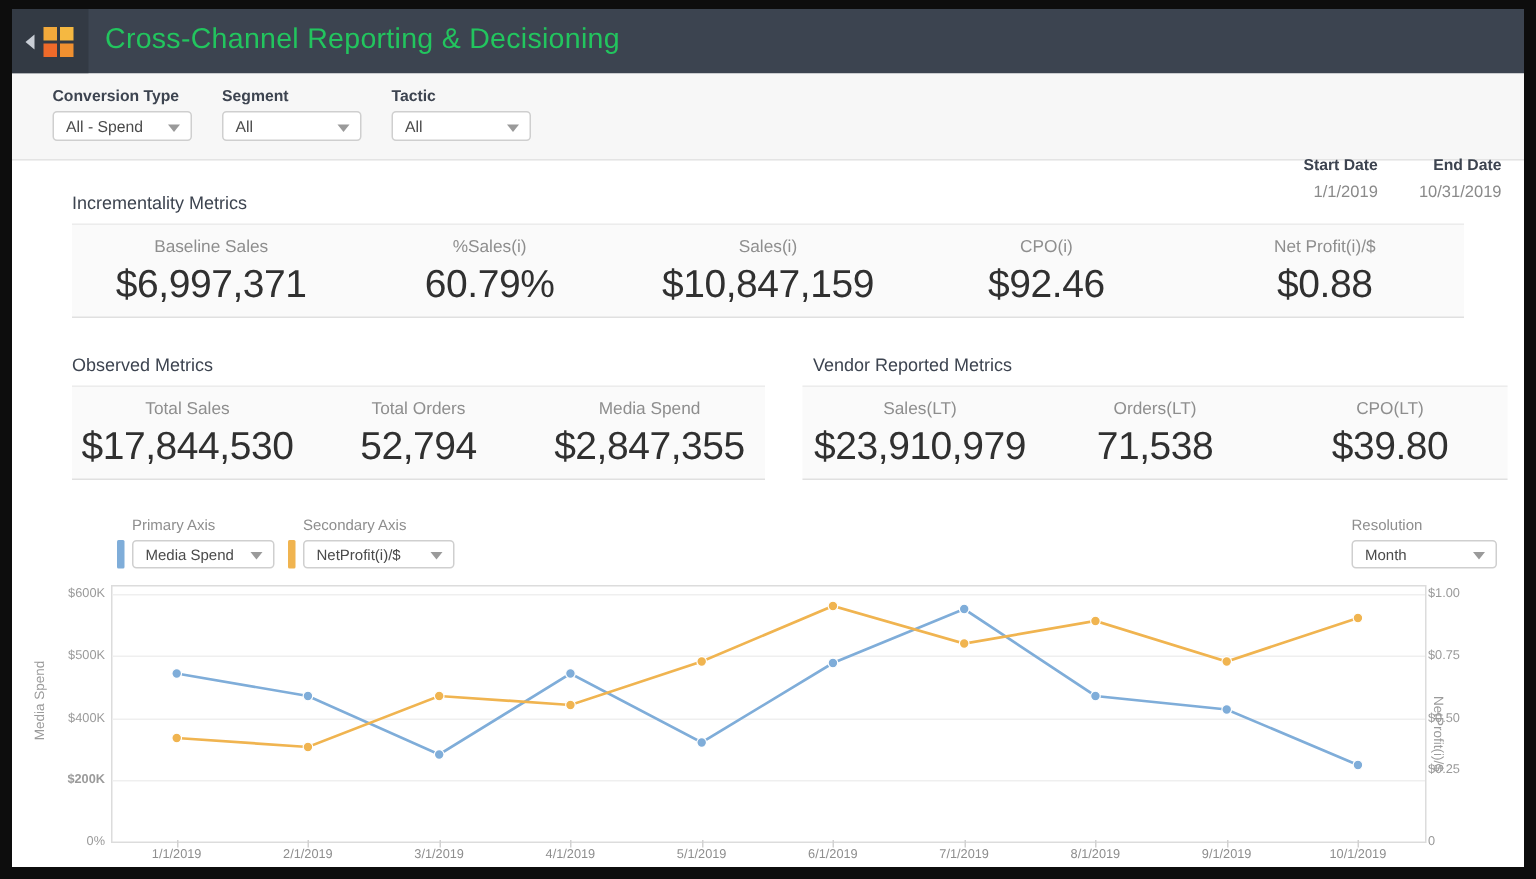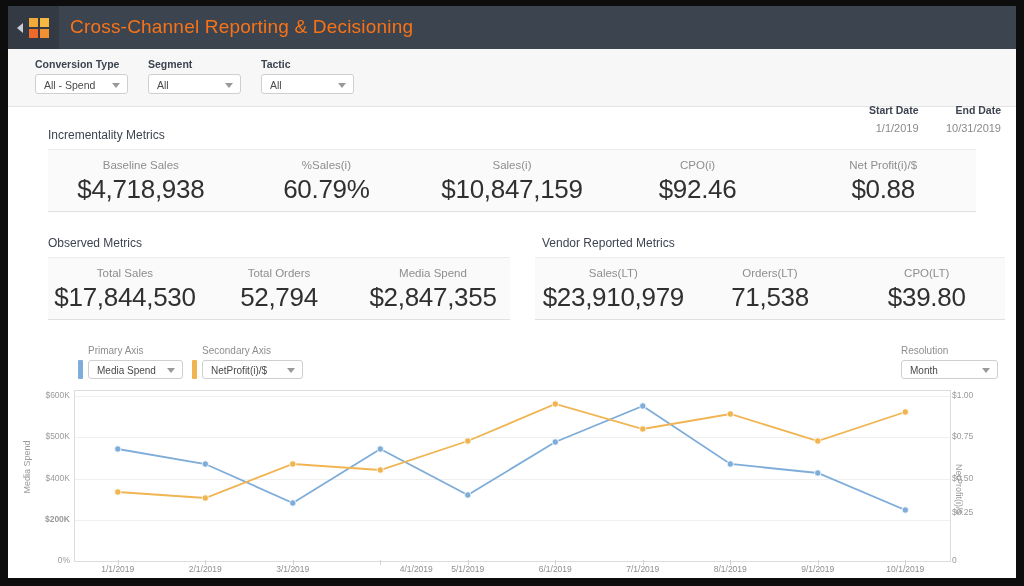--- a/index.html
+++ b/index.html
@@ -9,21 +9,21 @@
   
   .topbar{position:absolute;left:0;top:0;width:1008px;height:43px;background:#3c4450;}
   .logo-box{position:absolute;left:0;top:0;width:51px;height:43px;background:#333a44;}
   .back-arrow{position:absolute;left:9px;top:17px;width:0;height:0;border-top:5px solid transparent;border-bottom:5px solid transparent;border-right:6px solid #c9ced6;}
   .logo-grid{position:absolute;left:21px;top:12px;width:20px;height:20px;}
   .logo-grid i{position:absolute;width:9px;height:9px;display:block;}
   .lg1{left:0;top:0;background:#f2a93b;}
   .lg2{left:11px;top:0;background:#f5b841;}
   .lg3{left:0;top:11px;background:#ef6a2a;}
   .lg4{left:11px;top:11px;background:#f09030;}
-  .app-title{position:absolute;left:62px;top:10px;font-size:19px;color:#f97316;letter-spacing:.2px;font-weight:400;}
+  .app-title{position:absolute;left:62px;top:10px;font-size:19px;color:#22c55e;letter-spacing:.2px;font-weight:400;}
 
   
   .filterbar{position:absolute;left:0;top:43px;width:1008px;height:57px;background:#f7f7f7;border-bottom:1px solid #e4e4e4;}
   .filter{position:absolute;top:9px;}
   .filter .flabel{font-size:10.5px;color:#3d4450;font-weight:bold;margin-bottom:4px;}
   .select{position:relative;height:20px;border:1px solid #cfcfcf;border-radius:3px;background:#fff;
           font-size:10.5px;color:#4a4a4a;line-height:20px;padding-left:8px;box-sizing:border-box;}
   .caret{position:absolute;right:7px;top:8px;width:0;height:0;border-left:4px solid transparent;border-right:4px solid transparent;border-top:5px solid #9a9a9a;}
   .f1{left:27px;} .f1 .select{width:93px;}
   .f2{left:140px;} .f2 .select{width:93px;}
@@ -124,21 +124,21 @@
         <div class="dl">End Date</div>
         <div class="dv">10/31/2019</div>
       </div>
     </div>
   </div>
 
   <div class="sec-title" id="inc-title">Incrementality Metrics</div>
   <div class="mpanel" id="inc-panel">
     <div class="mcell">
       <div class="mcap">Baseline Sales</div>
-      <div class="mval">$4,718,938</div>
+      <div class="mval">$6,997,371</div>
     </div>
     <div class="mcell">
       <div class="mcap">%Sales(i)</div>
       <div class="mval">60.79%</div>
     </div>
     <div class="mcell">
       <div class="mcap">Sales(i)</div>
       <div class="mval">$10,847,159</div>
     </div>
     <div class="mcell">
@@ -263,21 +263,21 @@
         <circle cx="831.3" cy="22.0" r="3.2" fill="#f0b450" stroke="#ffffff" stroke-width="0.8"></circle>
       </svg>
     <div id="x-axis">
         <div class="xmark" style="left: 95.75px;"></div>
         <div class="xtick" style="left: 95.75px;">1/1/2019</div>
         <div class="xmark" style="left: 183.25px;"></div>
         <div class="xtick" style="left: 183.25px;">2/1/2019</div>
         <div class="xmark" style="left: 270.75px;"></div>
         <div class="xtick" style="left: 270.75px;">3/1/2019</div>
         <div class="xmark" style="left: 358.25px;"></div>
-        <div class="xtick" style="left: 358.25px; margin-left: 36px;">4/1/2019</div>
+        <div class="xtick" style="left: 358.25px;">4/1/2019</div>
         <div class="xmark" style="left: 445.75px;"></div>
         <div class="xtick" style="left: 445.75px;">5/1/2019</div>
         <div class="xmark" style="left: 533.25px;"></div>
         <div class="xtick" style="left: 533.25px;">6/1/2019</div>
         <div class="xmark" style="left: 620.75px;"></div>
         <div class="xtick" style="left: 620.75px;">7/1/2019</div>
         <div class="xmark" style="left: 708.25px;"></div>
         <div class="xtick" style="left: 708.25px;">8/1/2019</div>
         <div class="xmark" style="left: 795.75px;"></div>
         <div class="xtick" style="left: 795.75px;">9/1/2019</div>

